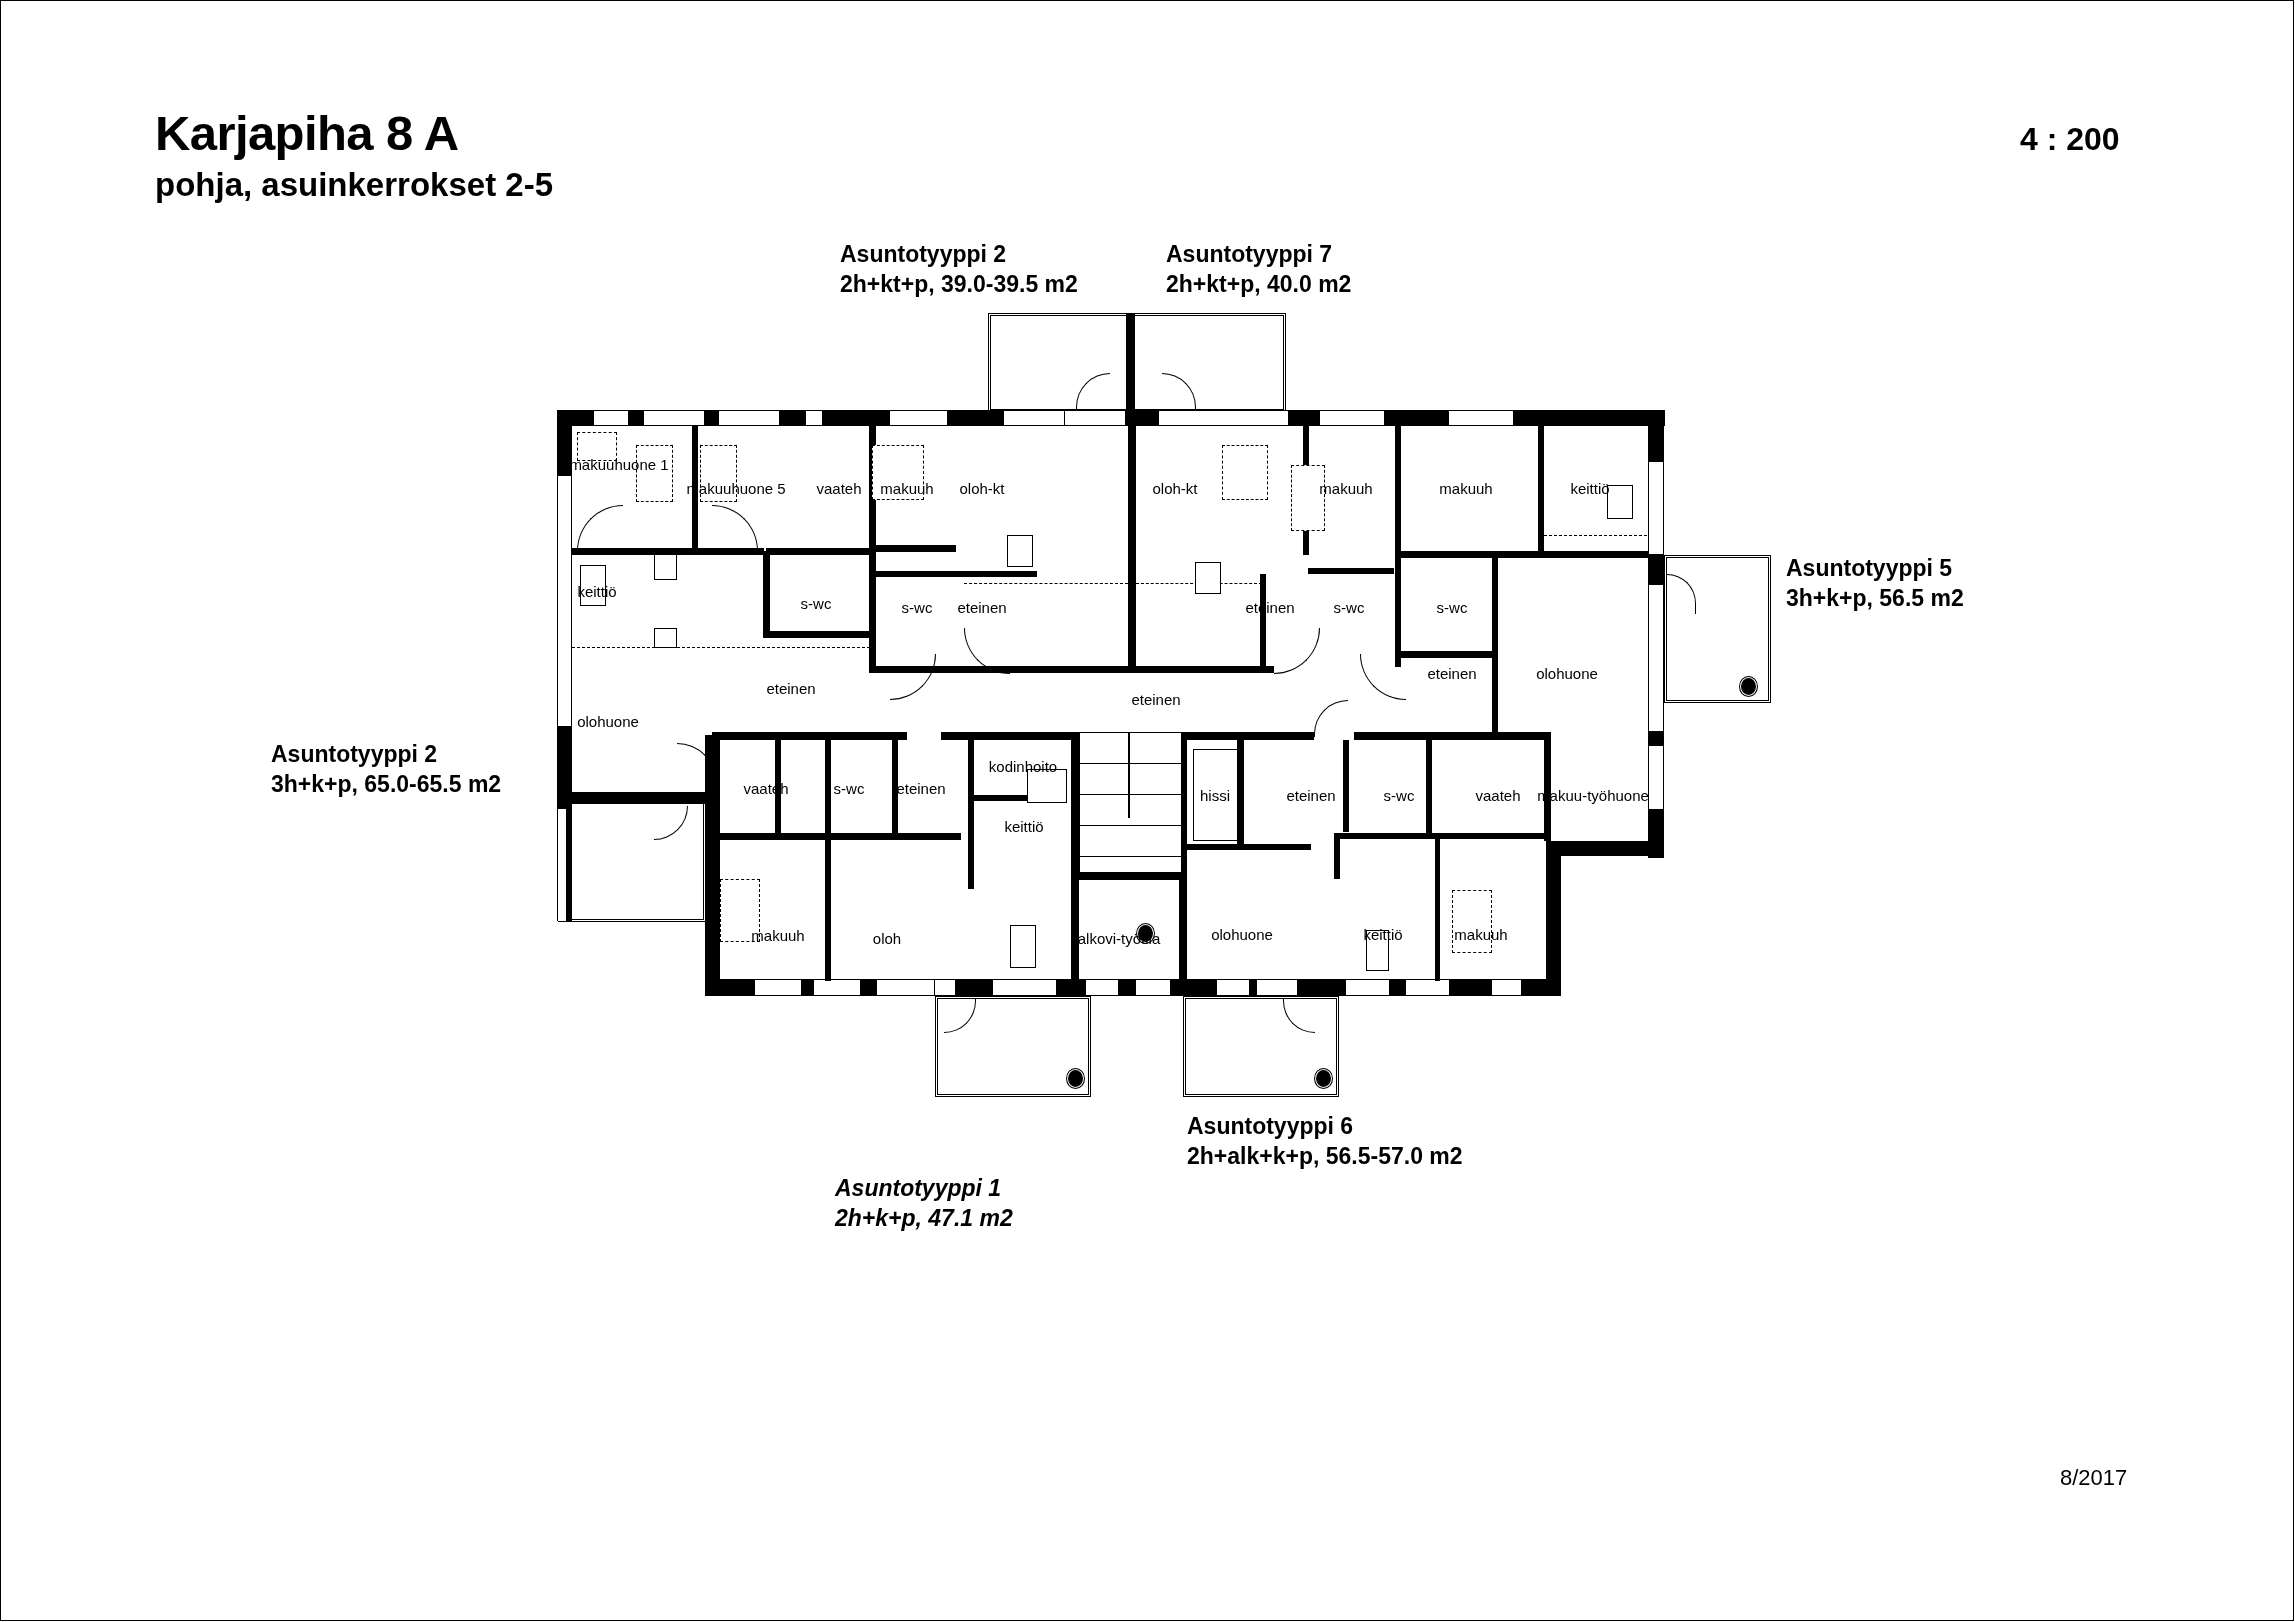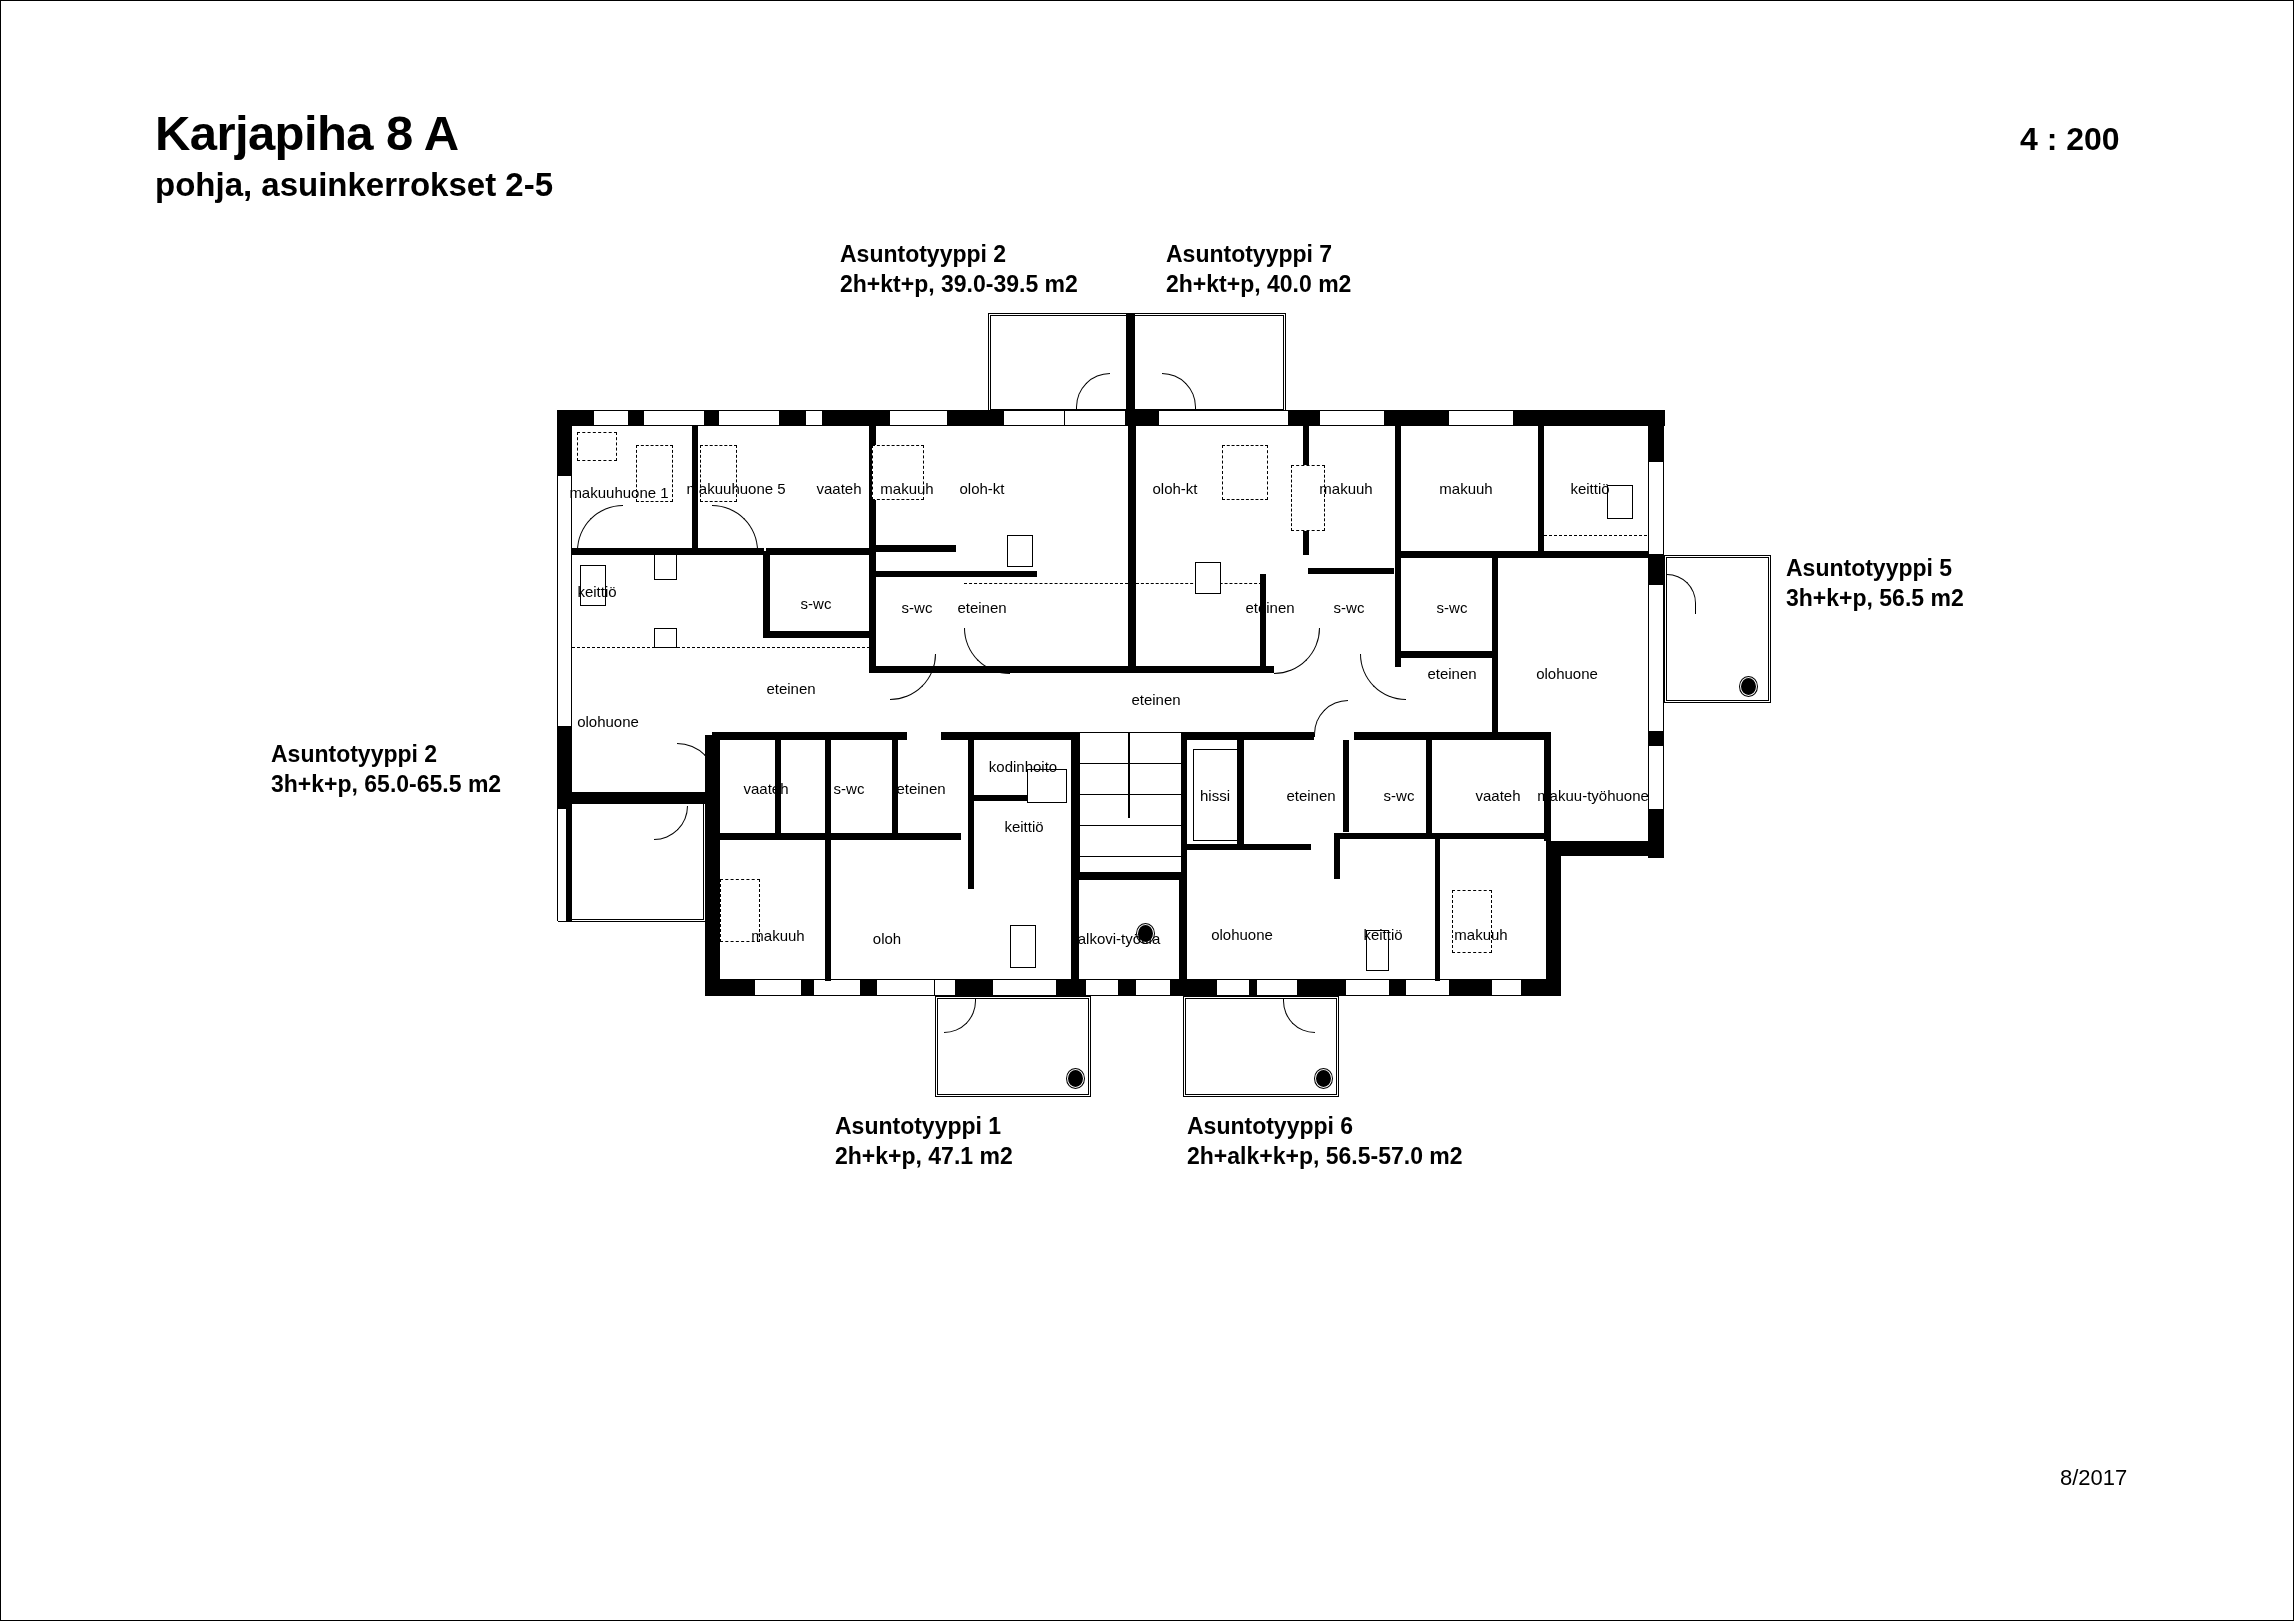--- a/index.html
+++ b/index.html
@@ -45,21 +45,21 @@
   <div>2h+kt+p, 40.0 m2</div>
 </div>
 <div class="apt-label" style="left:1786px; top:554px;">
   <div>Asuntotyyppi 5</div>
   <div>3h+k+p, 56.5 m2</div>
 </div>
 <div class="apt-label" style="left:271px; top:740px;">
   <div>Asuntotyyppi 2</div>
   <div>3h+k+p, 65.0-65.5 m2</div>
 </div>
-<div class="apt-label" style="left:835px; top:1112px;">
+<div class="apt-label" style="left:835px; top:1174px;font-style:italic;">
   <div>Asuntotyyppi 1</div>
   <div>2h+k+p, 47.1 m2</div>
 </div>
 <div class="apt-label" style="left:1187px; top:1112px;">
   <div>Asuntotyyppi 6</div>
   <div>2h+alk+k+p, 56.5-57.0 m2</div>
 </div>
 
 <div class="plan">
 
@@ -199,21 +199,21 @@
   <div class="door-arc" style="left:1360px; top:654px; width:46px; height:46px; border-radius: 0 0 0 46px; border-right:none; border-top:none;"></div>
   <div class="door-arc" style="left:1076px; top:373px; width:34px; height:37px; border-radius: 34px 0 0 0; border-right:none; border-bottom:none;"></div>
   <div class="door-arc" style="left:1162px; top:373px; width:34px; height:37px; border-radius: 0 34px 0 0; border-left:none; border-bottom:none;"></div>
   <div class="door-arc" style="left:654px; top:806px; width:34px; height:34px; border-radius: 0 0 34px 0; border-left:none; border-top:none;"></div>
   <div class="door-arc" style="left:1667px; top:574px; width:29px; height:40px; border-radius: 0 40px 0 0; border-left:none; border-bottom:none;"></div>
   <div class="door-arc" style="left:944px; top:999px; width:32px; height:34px; border-radius: 0 0 34px 0; border-left:none; border-top:none;"></div>
   <div class="door-arc" style="left:1283px; top:999px; width:32px; height:34px; border-radius: 0 0 0 34px; border-right:none; border-top:none;"></div>
   <div class="door-arc" style="left:677px; top:743px; width:40px; height:40px; border-radius: 0 40px 0 0; border-left:none; border-bottom:none;"></div>
   <div class="door-arc" style="left:1314px; top:700px; width:34px; height:37px; border-radius: 34px 0 0 0; border-right:none; border-bottom:none;"></div>
 
-  <div class="room-label" style="left:619px; top:492px;">makuuhuone 1</div>
+  <div class="room-label" style="left:619px; top:464px;">makuuhuone 1</div>
   <div class="room-label" style="left:736px; top:488px;">makuuhuone 5</div>
   <div class="room-label" style="left:839px; top:488px;">vaateh</div>
   <div class="room-label" style="left:907px; top:488px;">makuuh</div>
 
   <div class="room-label" style="left:982px; top:488px;">oloh-kt</div>
   <div class="room-label" style="left:1175px; top:488px;">oloh-kt</div>
   <div class="room-label" style="left:1346px; top:488px;">makuuh</div>
   <div class="room-label" style="left:1466px; top:488px;">makuuh</div>
   <div class="room-label" style="left:1590px; top:488px;">keittiö</div>
   <div class="room-label" style="left:597px; top:591px;">keittiö</div>

